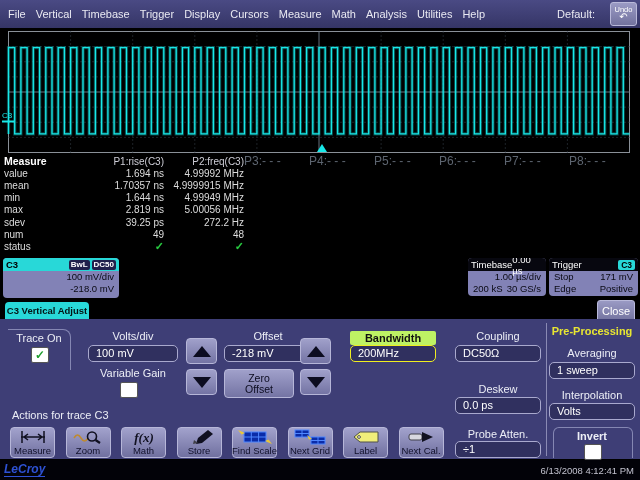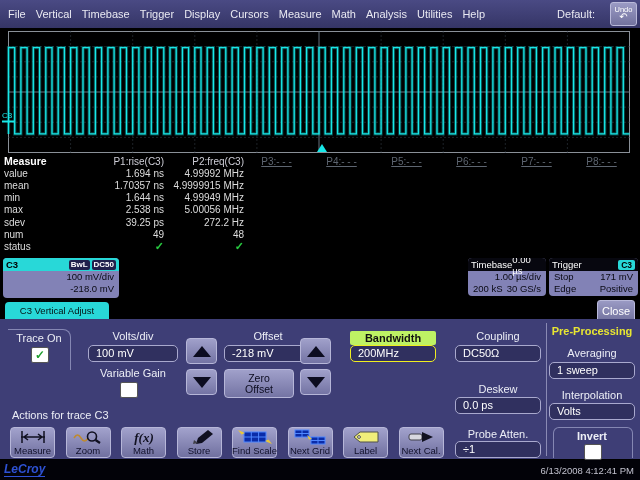--- a/index.html
+++ b/index.html
@@ -18,40 +18,40 @@
   .undo-btn span{color:#fff;font-size:7.5px;}
   .undo-glyph{font-size:10px !important;margin-top:-1px;}
   
   .wave-area{position:absolute;top:28px;left:0;width:640px;height:127px;background:#000;}
   
   .mtable{position:absolute;top:155px;left:4px;width:632px;color:#ddd;}
   .mrow{display:flex;height:12.2px;align-items:center;}
   .c-lab{width:56px;font-size:10px;text-align:left;}
   .c-p1{width:104px;font-size:10px;text-align:right;}
   .c-p2{width:80px;font-size:10px;text-align:right;}
-  .c-px{width:65px;font-size:10px;text-align:center;text-decoration:underline;}
+  .c-px{width:65px;font-size:12px;}
   .head{color:#cfcfd8;}
   .mrow-head .c-lab{font-weight:bold;color:#fff;font-size:10.5px;}
   .dim{color:#5d6570;}
   .ok{color:#28c840;font-weight:bold;font-size:11px;}
   
   .infobox{position:absolute;border-radius:4px;overflow:hidden;background:#8282b6;}
   .ib-head{height:13px;display:flex;align-items:center;font-size:9.5px;padding:0 3px;}
   .ib-head-cyan{background:#28d8d8;color:#000;font-weight:bold;}
   .ib-head-black{background:#07070f;color:#fff;}
   .ib-badge{background:#20204c;color:#fff;font-size:8px;font-weight:bold;border-radius:2px;
             padding:0 2px;margin-left:2px;line-height:10px;}
   .ib-badge-cyan{background:#28d8d8;color:#000;font-size:8.5px;font-weight:bold;border-radius:2px;
             padding:0 3px;margin-left:auto;line-height:10px;}
   .ib-row{display:flex;justify-content:space-between;color:#0a0a14;font-size:9.5px;
           line-height:12px;padding:0 5px;}
   .ib-row .r{margin-left:auto;}
   
-  .tab{position:absolute;top:302px;left:5px;width:104px;height:17px;background:#28d8d8;
-       border-radius:4px 4px 0 0;color:#041414;font-size:9.5px;font-weight:normal;
+  .tab{position:absolute;top:302px;left:5px;width:84px;height:17px;background:#28d8d8;
+       border-radius:4px 4px 0 0;color:#041414;font-size:9.5px;font-weight:bold;
        display:flex;align-items:center;justify-content:center;}
   .close-btn{position:absolute;top:300px;left:597px;width:38px;height:22px;
              background:linear-gradient(#9a9ac4,#72729e);border:1px solid #b9b9da;
              border-radius:3px;color:#fff;font-size:11px;display:flex;align-items:center;justify-content:center;}
   .dialog{position:absolute;top:319px;left:0;width:640px;height:140px;background:#3e3e76;}
   .dlbl{position:absolute;color:#eceef6;font-size:11px;text-align:center;white-space:nowrap;}
   .fld{position:absolute;height:17px;border:1px solid #a9a9ce;border-radius:5px;
        background:rgba(8,8,26,.25);color:#fff;font-size:11px;line-height:15px;
        padding-left:7px;box-sizing:border-box;}
   .bw-lbl{position:absolute;background:#bef264;color:#111;font-size:11px;font-weight:bold;
@@ -178,21 +178,21 @@
         <div class="c-p2">4.99949 MHz</div>
         <div class="c-px"></div>
         <div class="c-px"></div>
         <div class="c-px"></div>
         <div class="c-px"></div>
         <div class="c-px"></div>
         <div class="c-px"></div>
       </div>
       <div class="mrow">
         <div class="c-lab">max</div>
-        <div class="c-p1">2.538 ns</div>
+        <div class="c-p1">2.819 ns</div>
         <div class="c-p2">5.00056 MHz</div>
         <div class="c-px"></div>
         <div class="c-px"></div>
         <div class="c-px"></div>
         <div class="c-px"></div>
         <div class="c-px"></div>
         <div class="c-px"></div>
       </div>
       <div class="mrow">
         <div class="c-lab">sdev</div>

